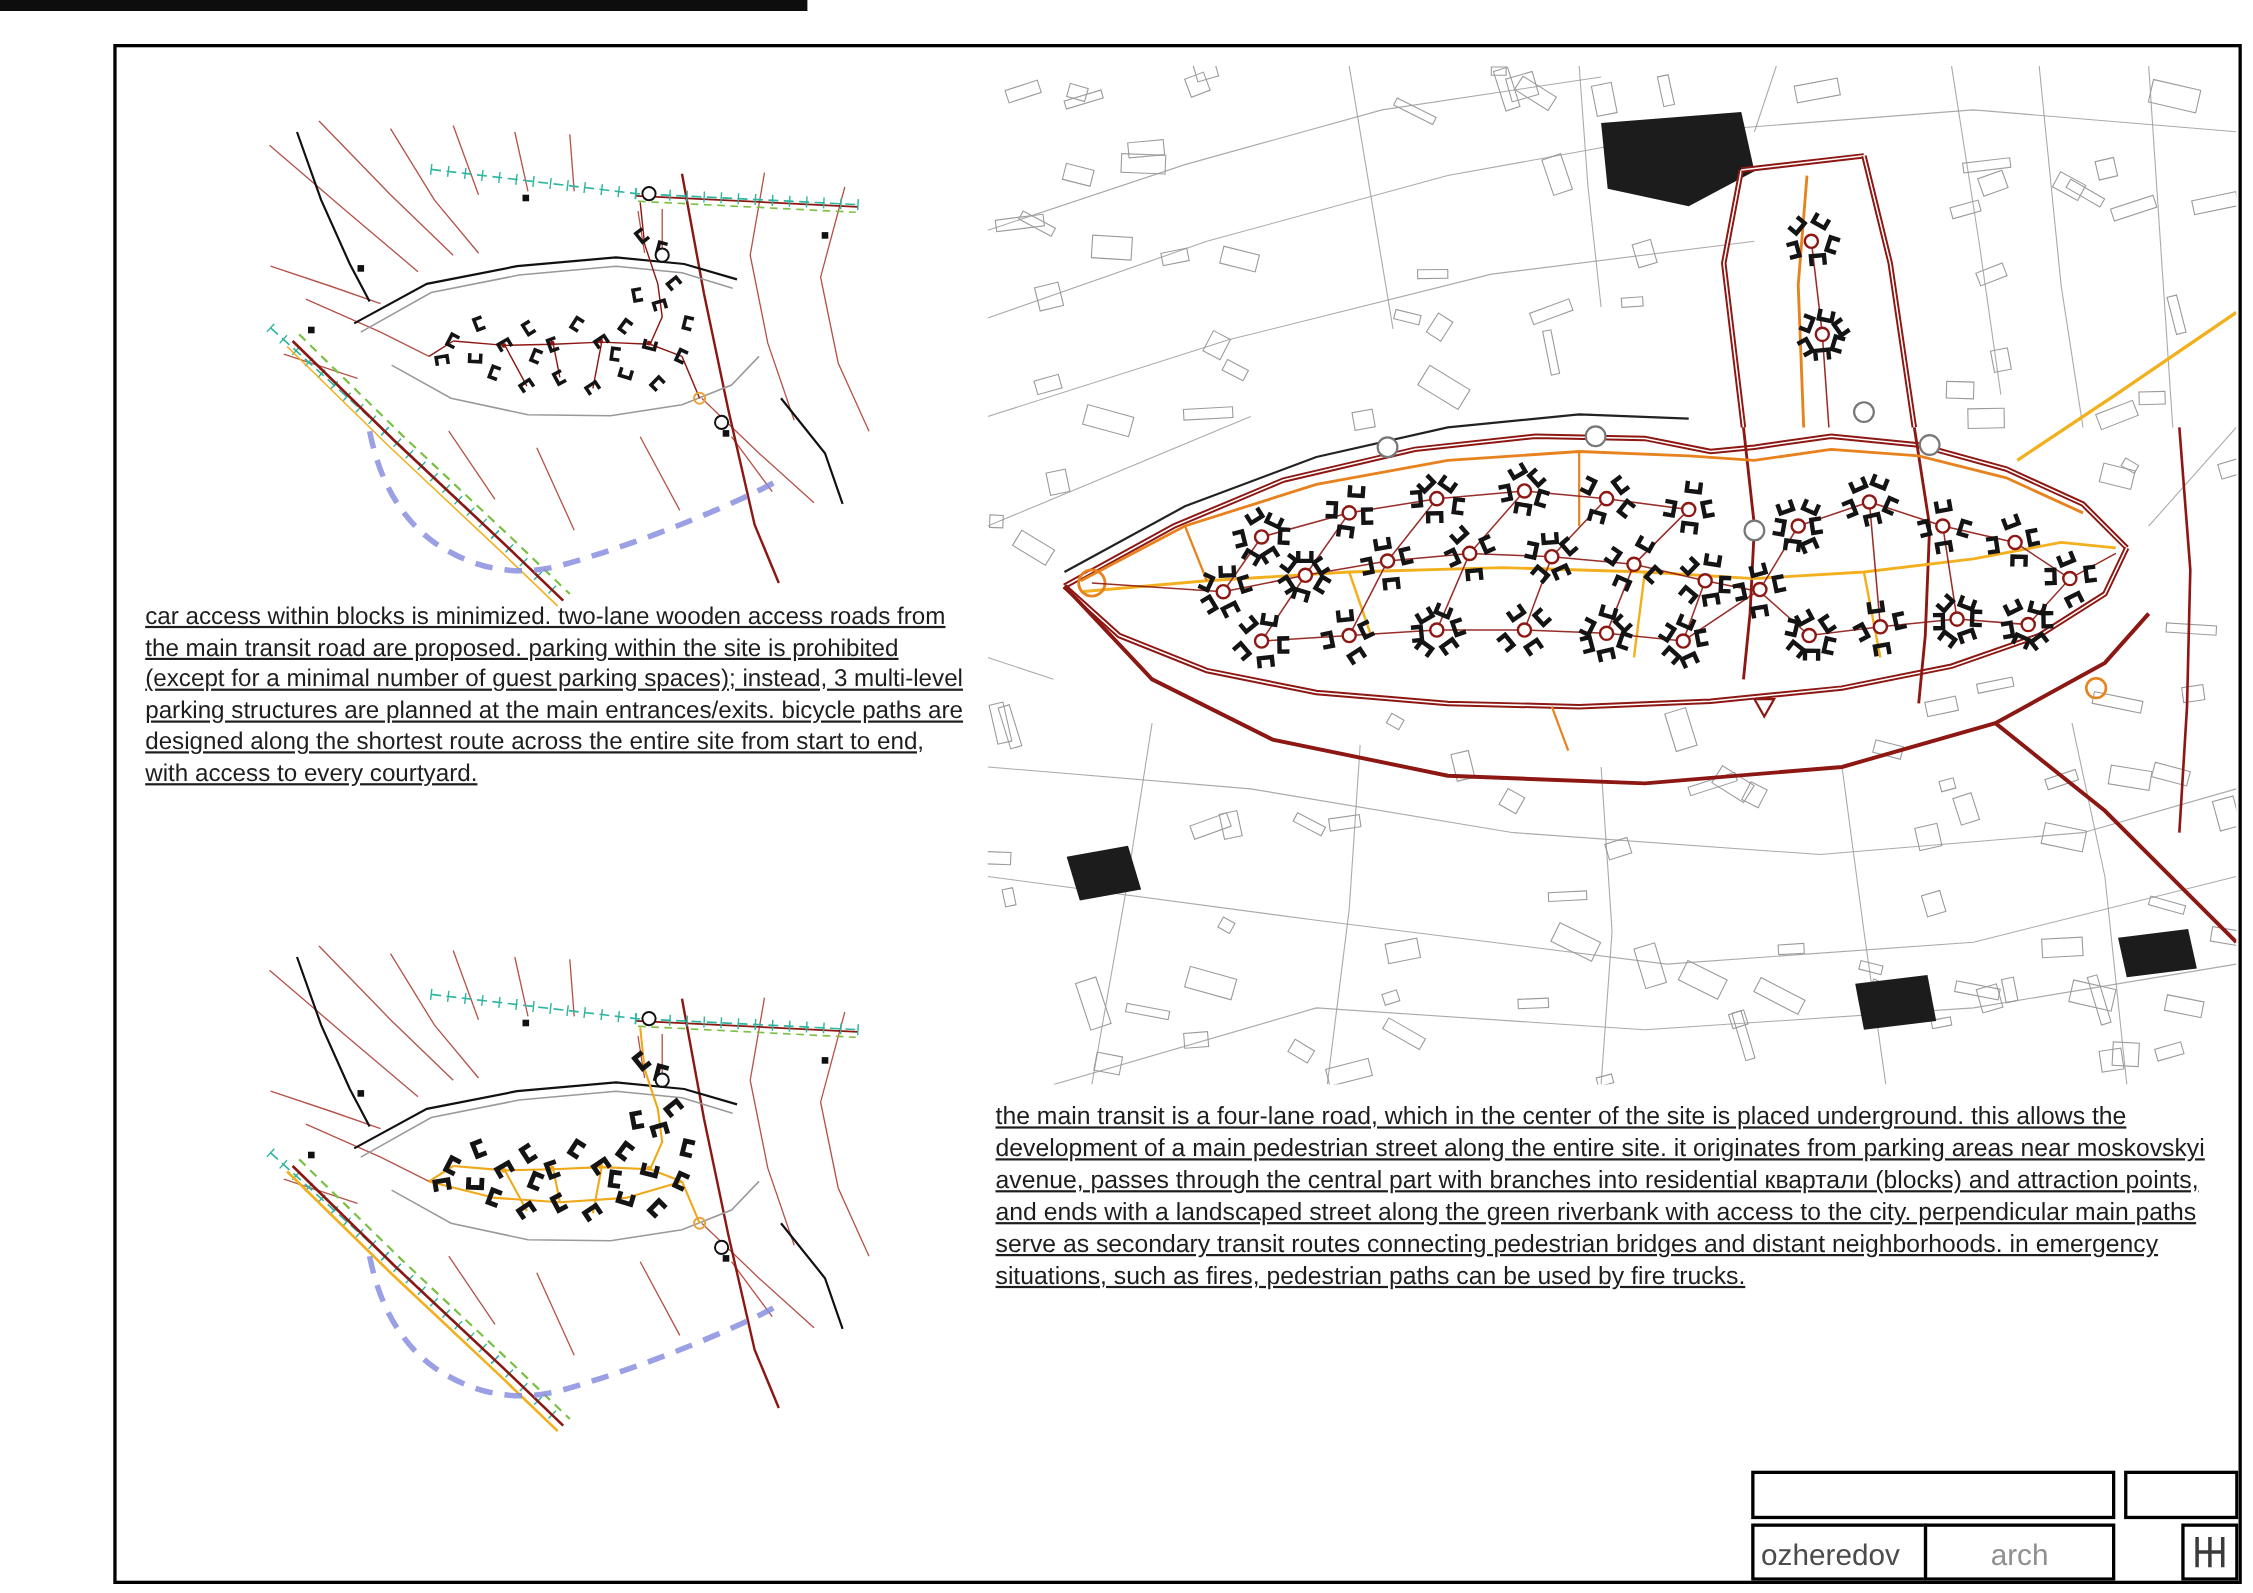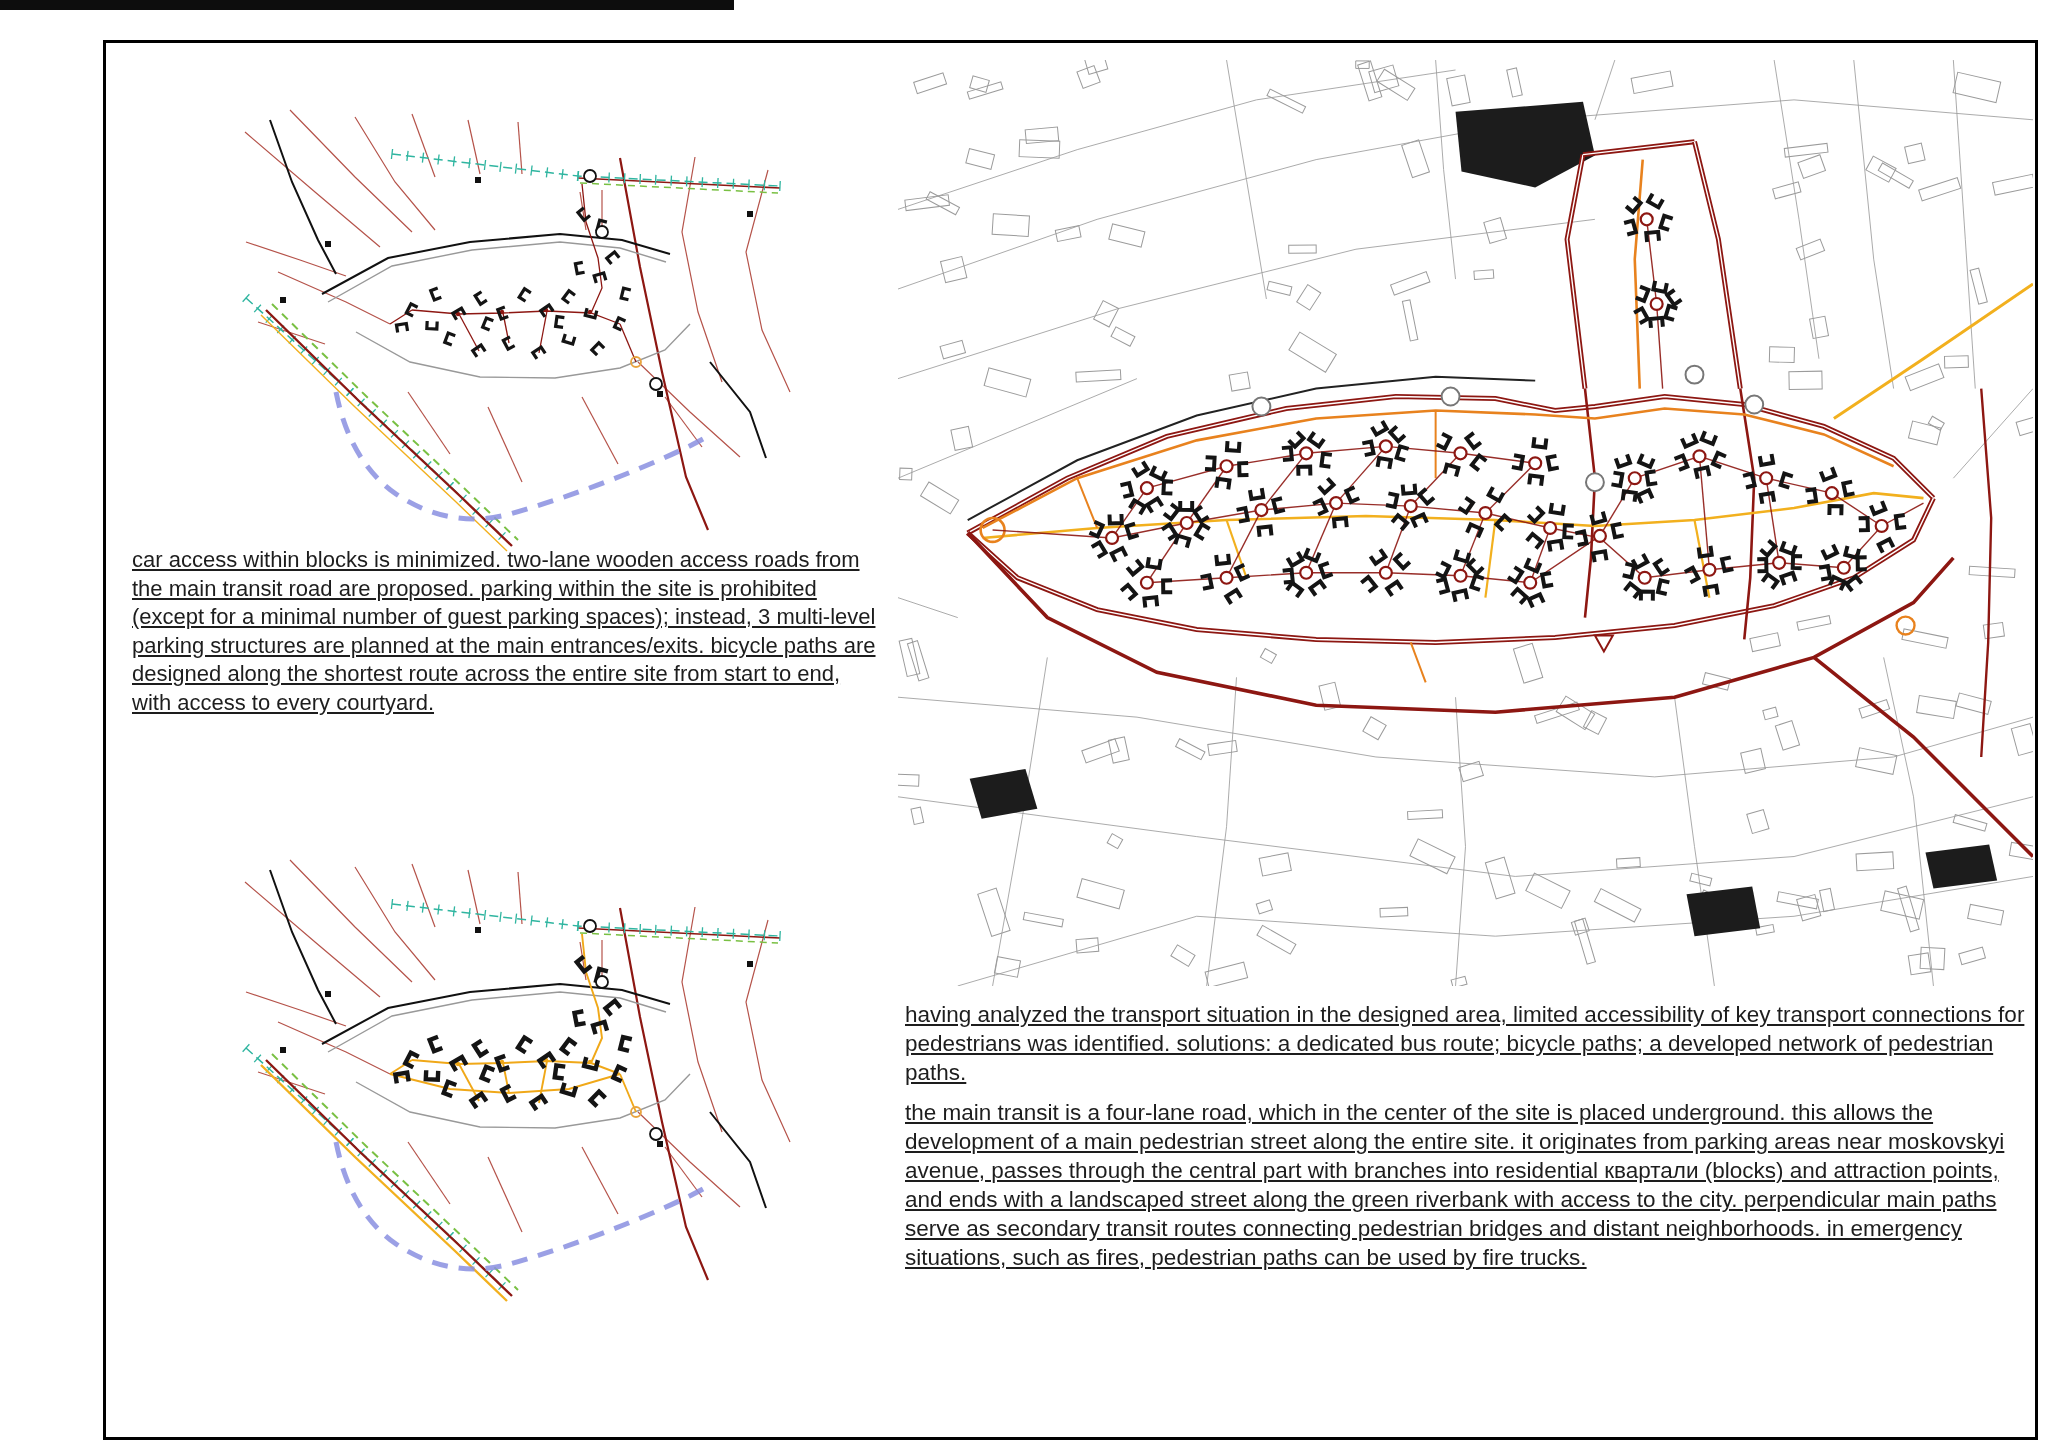--- a/index.html
+++ b/index.html
@@ -686,18 +686,31 @@
       <path d="M -6 -4.5 L -6 4.5 L 6 4.5 L 6 -4.5" fill="none" stroke="#141414" stroke-width="4" transform="translate(746.183487224643 256.8423734838164) rotate(601.0095691680908)"></path>
       <circle cx="365" cy="348" r="9" fill="#fff" stroke="#777" stroke-width="2"></circle>
       <circle cx="555" cy="338" r="9" fill="#fff" stroke="#777" stroke-width="2"></circle>
       <circle cx="700" cy="424" r="9" fill="#fff" stroke="#777" stroke-width="2"></circle>
       <circle cx="860" cy="346" r="9" fill="#fff" stroke="#777" stroke-width="2"></circle>
       <circle cx="800" cy="316" r="9" fill="#fff" stroke="#777" stroke-width="2"></circle>
       <polygon points="700,578 718,578 709,594" fill="#fff" stroke="#8d1712" stroke-width="2"></polygon>
     </svg>
 
   <div id="text-right" class="textblock">
-    <p>having analyzed the transport situation in the designed area, limited accessibility of key transport connections for pedestrians was identified. solutions: a dedicated bus route; bicycle paths; a developed network of pedestrian paths.</p>
     <p>the main transit is a four-lane road, which in the center of the site is placed underground. this allows the development of a main pedestrian street along the entire site. it originates from parking areas near moskovskyi avenue, passes through the central part with branches into residential квартали (blocks) and attraction points, and ends with a landscaped street along the green riverbank with access to the city. perpendicular main paths serve as secondary transit routes connecting pedestrian bridges and distant neighborhoods. in emergency situations, such as fires, pedestrian paths can be used by fire trucks.</p>
   </div>
 
+  <div class="titleblock">
+    <div class="tb-cell tb-r1a"></div>
+    <div class="tb-cell tb-r1b"></div>
+    <div class="tb-cell tb-r2a tb-name">ozheredov</div>
+    <div class="tb-cell tb-r2b tb-arch">arch</div>
+    <div class="tb-cell tb-logo">
+      <svg width="36" height="36" viewBox="0 0 34 34">
+        <line x1="6" y1="4" x2="6" y2="30" stroke="#3a3a3a" stroke-width="3"></line>
+        <line x1="17" y1="4" x2="17" y2="30" stroke="#3a3a3a" stroke-width="3"></line>
+        <line x1="28" y1="4" x2="28" y2="30" stroke="#3a3a3a" stroke-width="3"></line>
+        <line x1="6" y1="17" x2="28" y2="17" stroke="#3a3a3a" stroke-width="3"></line>
+      </svg>
+    </div>
+  </div>
 
 </div>
 
 </body></html>

